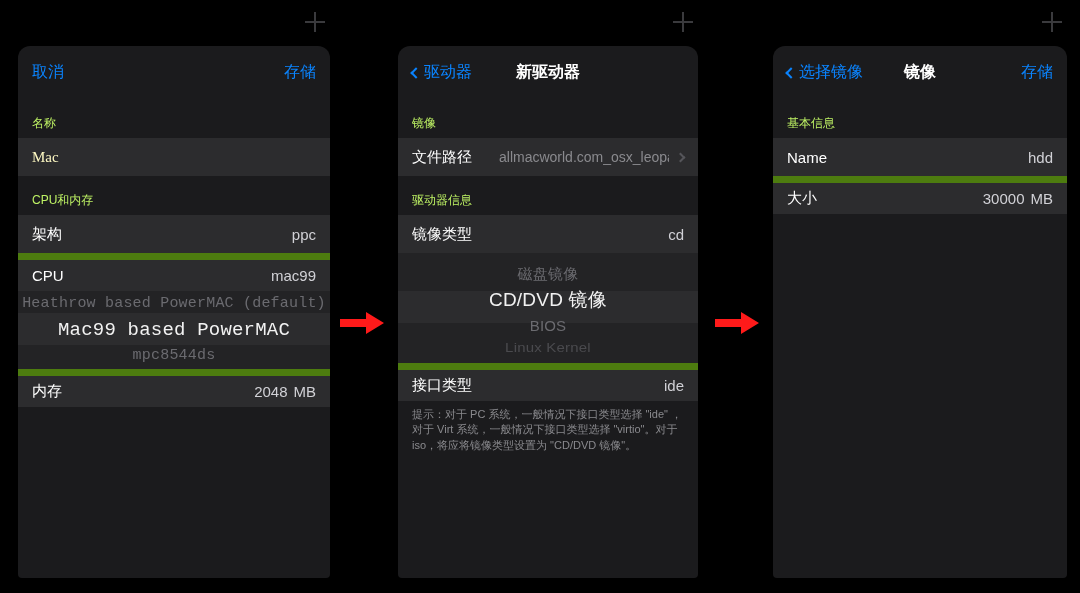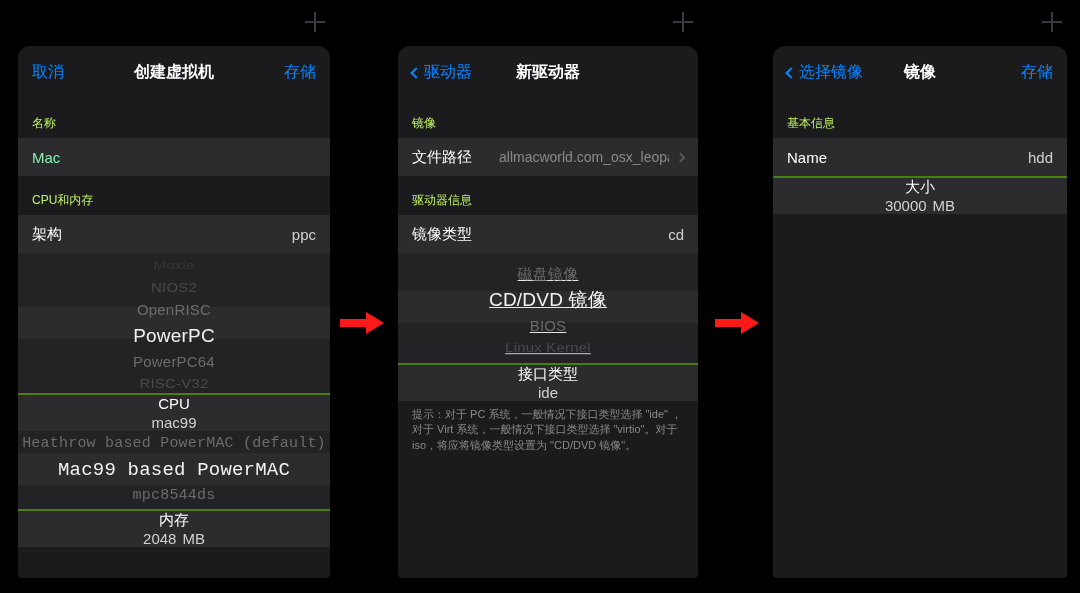--- a/index.html
+++ b/index.html
@@ -100,33 +100,32 @@
   }
 
   .cell, .row {
     background: #2c2c2e;
     min-height: 38px;
     padding: 0 14px;
     display: flex;
     align-items: center;
     font-size: 15px;
   }
-  .cell { color: #86efac; }
+  .cell { color: #fef9c3; font-family: Liberation Serif, serif; }
   .row {
     justify-content: space-between;
     color: #fff;
   }
   .row .label { color: #fff; }
   .row .value { color: #d1d1d6; font-size: 15px; }
   .row .value.dim { color: #8a8a8e; }
   .row .value .unit { margin-left: 6px; color: #d1d1d6; }
 
   .sep {
-    border-top: 2px solid #4d7c0f;
-    flex-direction: column;
+    border-top: 7px solid #4d7c0f;
   }
 
   .picker {
     background: #232325;
     position: relative;
     overflow: hidden;
   }
   .picker .opt {
     text-align: center;
     font-size: 15px;
@@ -178,48 +177,35 @@
 
 </style>
 </head>
 <body>
 
 <div class="panel-frame f1">
   <span class="plus-icon"></span>
   <div class="sheet">
     <div class="nav">
       <span class="left">取消</span>
-      <span class="title">创建虚拟机</span>
       <span class="right">存储</span>
     </div>
     <div class="sheet-body">
       <div class="section-header">名称</div>
       <div class="cell">
         <span>Mac</span>
       </div>
 
       <div class="section-header">CPU和内存</div>
 
       <div class="row">
         <span class="label">架构</span>
         <span class="value">ppc</span>
       </div>
 
-      <div class="picker" style="height:140px;">
-        <div class="band" style="top:54px;"></div>
-        <div class="stack" style="padding-top:2px;">
-          <div class="opt edge">Moxie</div>
-          <div class="opt far">NIOS2</div>
-          <div class="opt near">OpenRISC</div>
-          <div class="opt sel">PowerPC</div>
-          <div class="opt near">PowerPC64</div>
-          <div class="opt far">RISC-V32</div>
-
-        </div>
-      </div>
 
       <div class="row sep">
         <span class="label">CPU</span>
         <span class="value">mac99</span>
       </div>
 
       <div class="picker" style="height:78px;">
         <div class="band" style="top:22px;"></div>
         <div class="stack" style="padding-top:2px;font-family:Liberation Mono, monospace;">
           <div class="opt near">Heathrow based PowerMAC (default)</div>
@@ -261,21 +247,21 @@
 
       <div class="section-header">驱动器信息</div>
 
       <div class="row">
         <span class="label">镜像类型</span>
         <span class="value">cd</span>
       </div>
 
       <div class="picker" style="height:110px;">
         <div class="band" style="top:38px;"></div>
-        <div class="stack" style="padding-top:10px;text-decoration:underline;">
+        <div class="stack" style="padding-top:10px;">
           <div class="opt near">磁盘镜像</div>
           <div class="opt sel">CD/DVD 镜像</div>
           <div class="opt near">BIOS</div>
           <div class="opt far">Linux Kernel</div>
         </div>
       </div>
 
       <div class="row sep">
         <span class="label">接口类型</span>
         <span class="value">ide</span>

